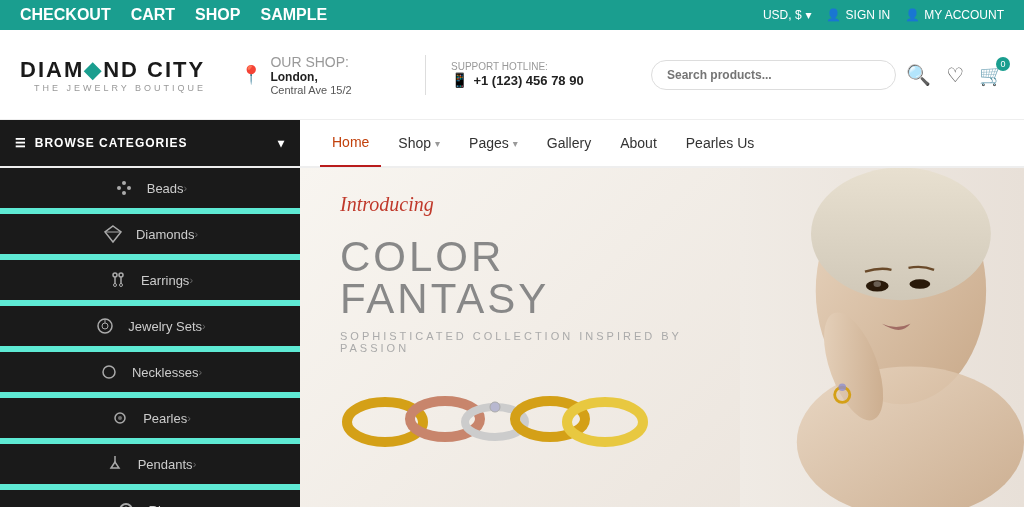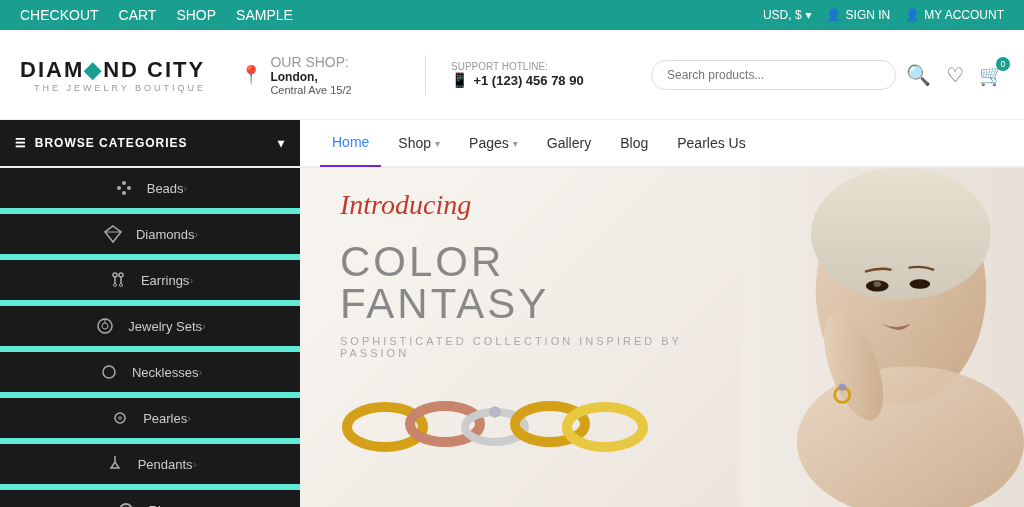--- a/index.html
+++ b/index.html
@@ -11,23 +11,23 @@
       display: flex;
       justify-content: space-between;
       align-items: center;
       padding: 0 20px;
       height: 30px;
     }
     .top-bar-left { display: flex; gap: 20px; }
     .top-bar-left a {
       color: #fff;
       text-decoration: none;
-      font-size: 14px;
-      text-transform: uppercase;
-      font-weight: 400;
+      font-size: 16px;
+      text-transform: uppercase;
+      font-weight: 700;
     }
     .top-bar-right { display: flex; align-items: center; gap: 15px; }
     .top-bar-right span {
       color: #fff;
       font-size: 12px;
       display: flex;
       align-items: center;
       gap: 4px;
       cursor: pointer;
     }
@@ -75,20 +75,21 @@
     .support-info .phone-icon { color: #1a9e8f; font-size: 14px; }
     .search-area { flex: 1; display: flex; align-items: center; gap: 10px; }
     .search-input {
       flex: 1;
       border: 1px solid #ddd;
       border-radius: 20px;
       padding: 7px 15px;
       font-size: 12px;
       outline: none;
       color: #999;
+      font-weight: bold;
     }
     .header-icons { display: flex; gap: 15px; align-items: center; }
     .header-icon { font-size: 20px; color: #555; cursor: pointer; position: relative; }
     .cart-badge {
       position: absolute;
       top: -6px;
       right: -6px;
       background: #1a9e8f;
       color: #fff;
       border-radius: 50%;
@@ -135,21 +136,21 @@
       font-size: 14px;
       color: #333;
       cursor: pointer;
       height: 48px;
       display: flex;
       align-items: center;
       gap: 4px;
       text-decoration: none;
       font-weight: 500;
     }
-    .nav-item.active { color: #3b82f6; border-bottom: 2px solid #6d28d9; }
+    .nav-item.active { color: #c2410c; border-bottom: 2px solid #b91c1c; }
     .nav-item .chevron { font-size: 10px; color: #999; }
 
     
     .main-content {
       display: flex;
       height: 340px;
     }
 
     
     .sidebar {
@@ -182,21 +183,21 @@
       align-items: center;
     }
     .hero-content {
       padding: 30px 40px;
       z-index: 2;
       flex: 1;
     }
     .hero-intro {
       font-family: 'Times New Roman', serif;
       font-style: italic;
-      font-size: 28px;
+      font-size: 20px;
       color: #c0392b;
       margin-bottom: 20px;
     }
     .hero-title {
       font-size: 42px;
       font-weight: 300;
       color: #888;
       letter-spacing: 3px;
       text-transform: uppercase;
       line-height: 1;
@@ -312,21 +313,21 @@
     <a class="nav-item active">Home</a>
     <a class="nav-item">
       <span>Shop</span>
       <span class="chevron">▾</span>
     </a>
     <a class="nav-item">
       <span>Pages</span>
       <span class="chevron">▾</span>
     </a>
     <a class="nav-item">Gallery</a>
-    <a class="nav-item">Blog</a>
+    <a class="nav-item">About</a>
     <a class="nav-item">Pearles Us</a>
   </nav>
 </div>
 
 <div class="main-content">
 
   <div class="sidebar">
     <div class="sidebar-item">
       <div class="sidebar-item-left">
         <span class="sidebar-icon">

